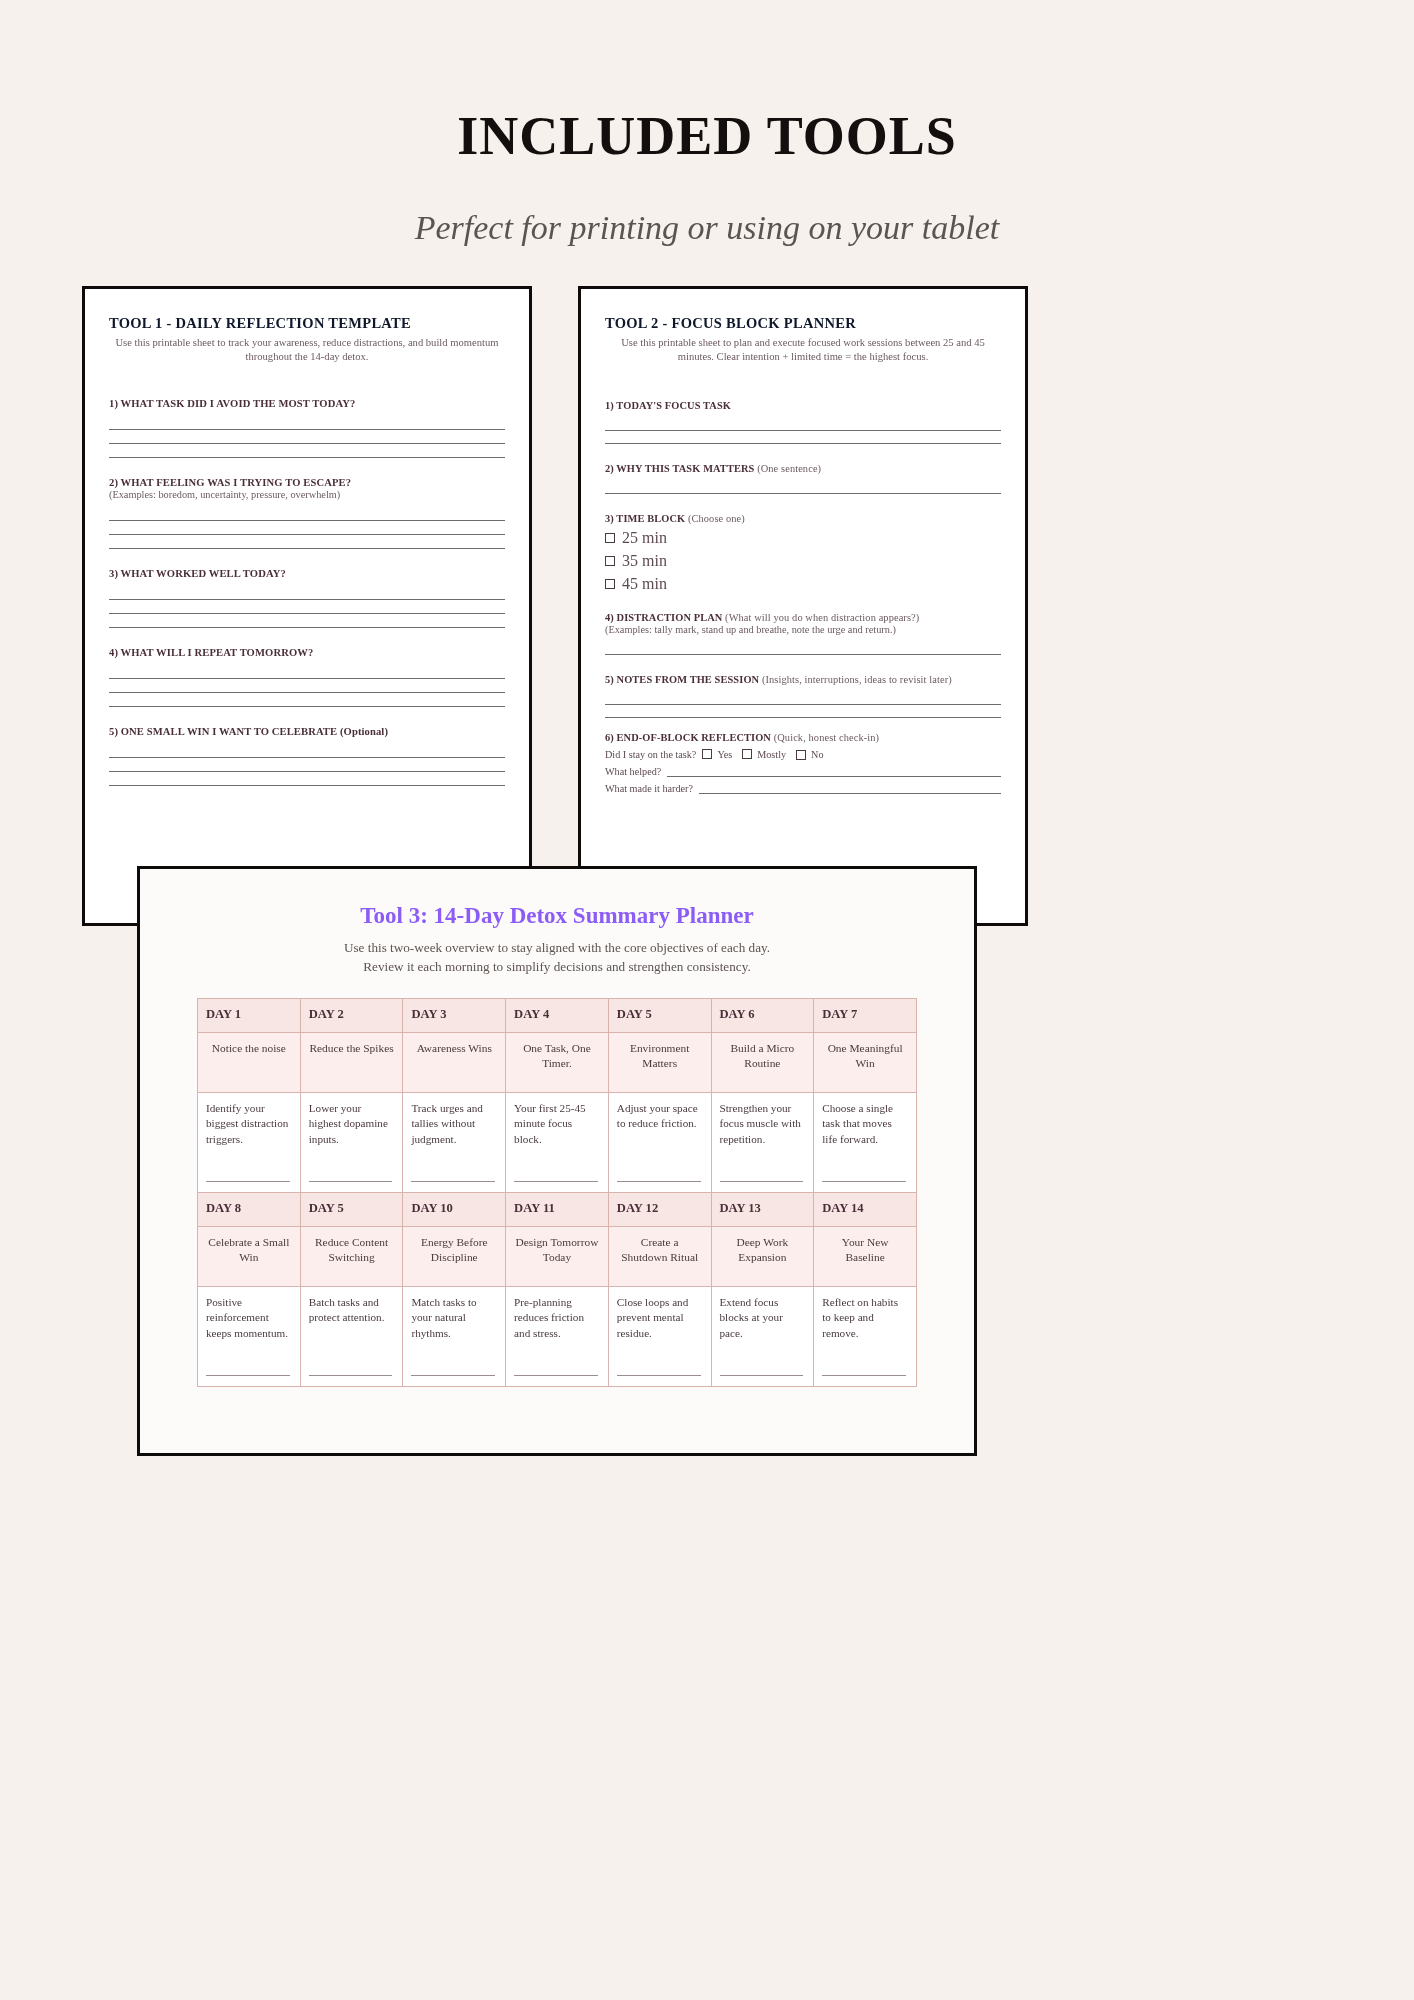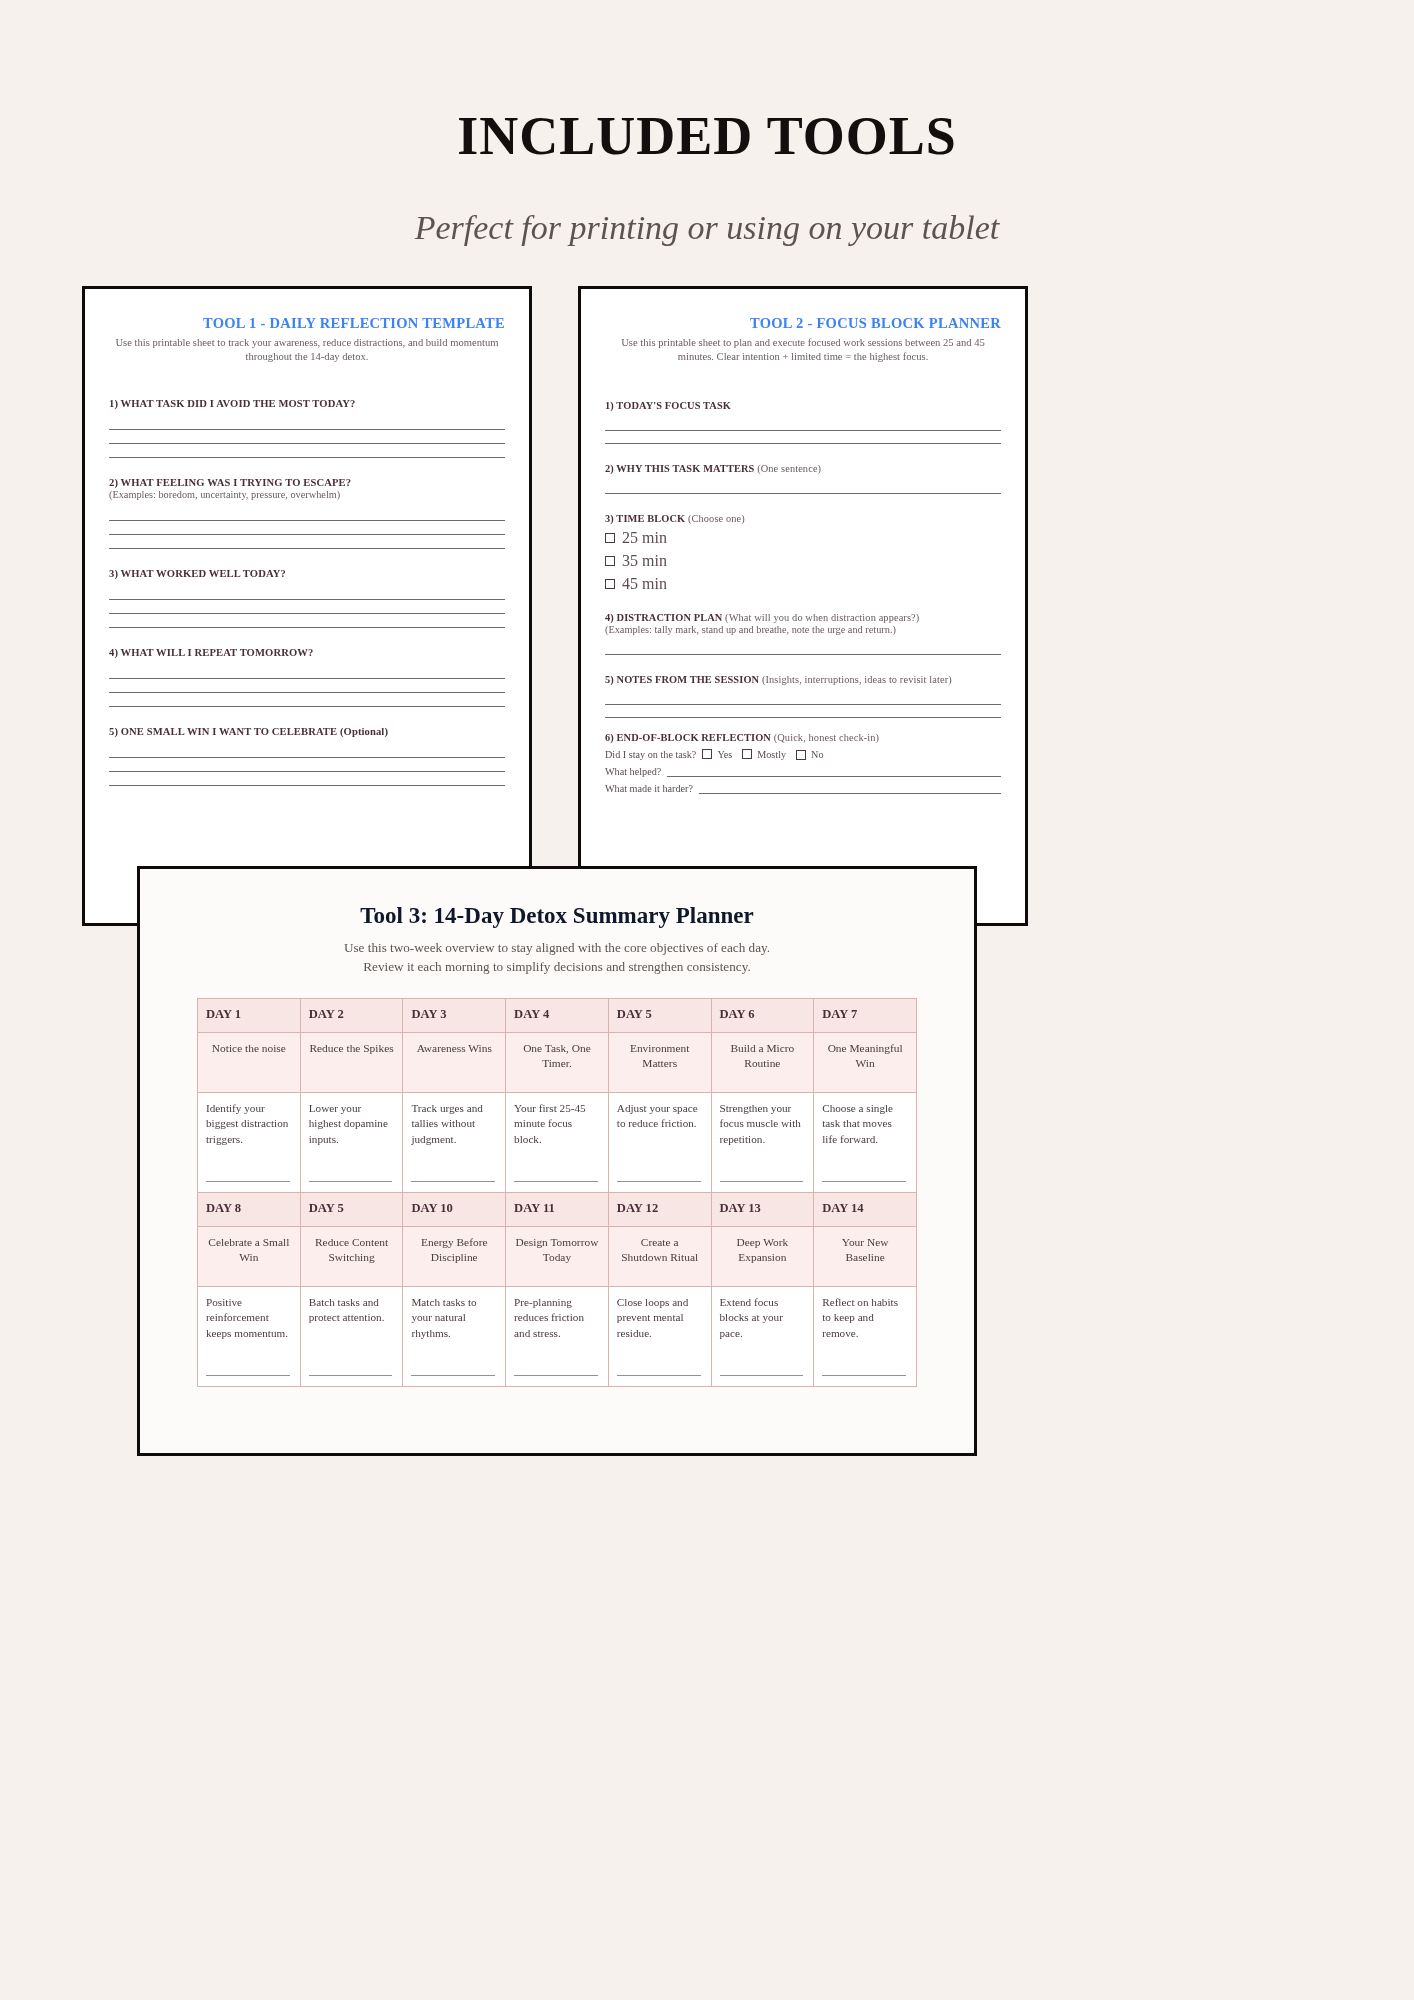--- a/index.html
+++ b/index.html
@@ -38,25 +38,25 @@
   #sheet1 { left: 82px;  top: 286px; width: 450px; height: 640px; }
   #sheet2 { left: 578px; top: 286px; width: 450px; height: 640px; }
   #sheet3 {
     left: 137px; top: 866px; width: 840px; height: 590px;
     background: #fdfbf9; z-index: 5;
   }
 
   .sheet-inner { padding: 26px 24px 0 24px; }
 
   .s-title {
-    text-align: right;
+    text-align: left;
     font-size: 14.5px;
     font-weight: 700;
     letter-spacing: .3px;
-    color: #3b82f6;
+    color: #0f172a;
   }
   .s-sub {
     text-align: center;
     font-size: 10.6px;
     line-height: 1.32;
     color: #6b5a5e;
     margin-top: 4px;
     padding: 0 6px;
   }
 
@@ -103,21 +103,21 @@
     flex: 1;
     border-bottom: 1.2px solid #6f6a68;
     height: 11px;
   }
 
   
   .t3-title {
     text-align: center;
     font-size: 23px;
     font-weight: 700;
-    color: #0f172a;
+    color: #8b5cf6;
     margin-top: 34px;
   }
   .t3-sub {
     text-align: center;
     font-size: 13.2px;
     line-height: 1.45;
     color: #5c5450;
     margin-top: 9px;
   }
   table.t3 {

